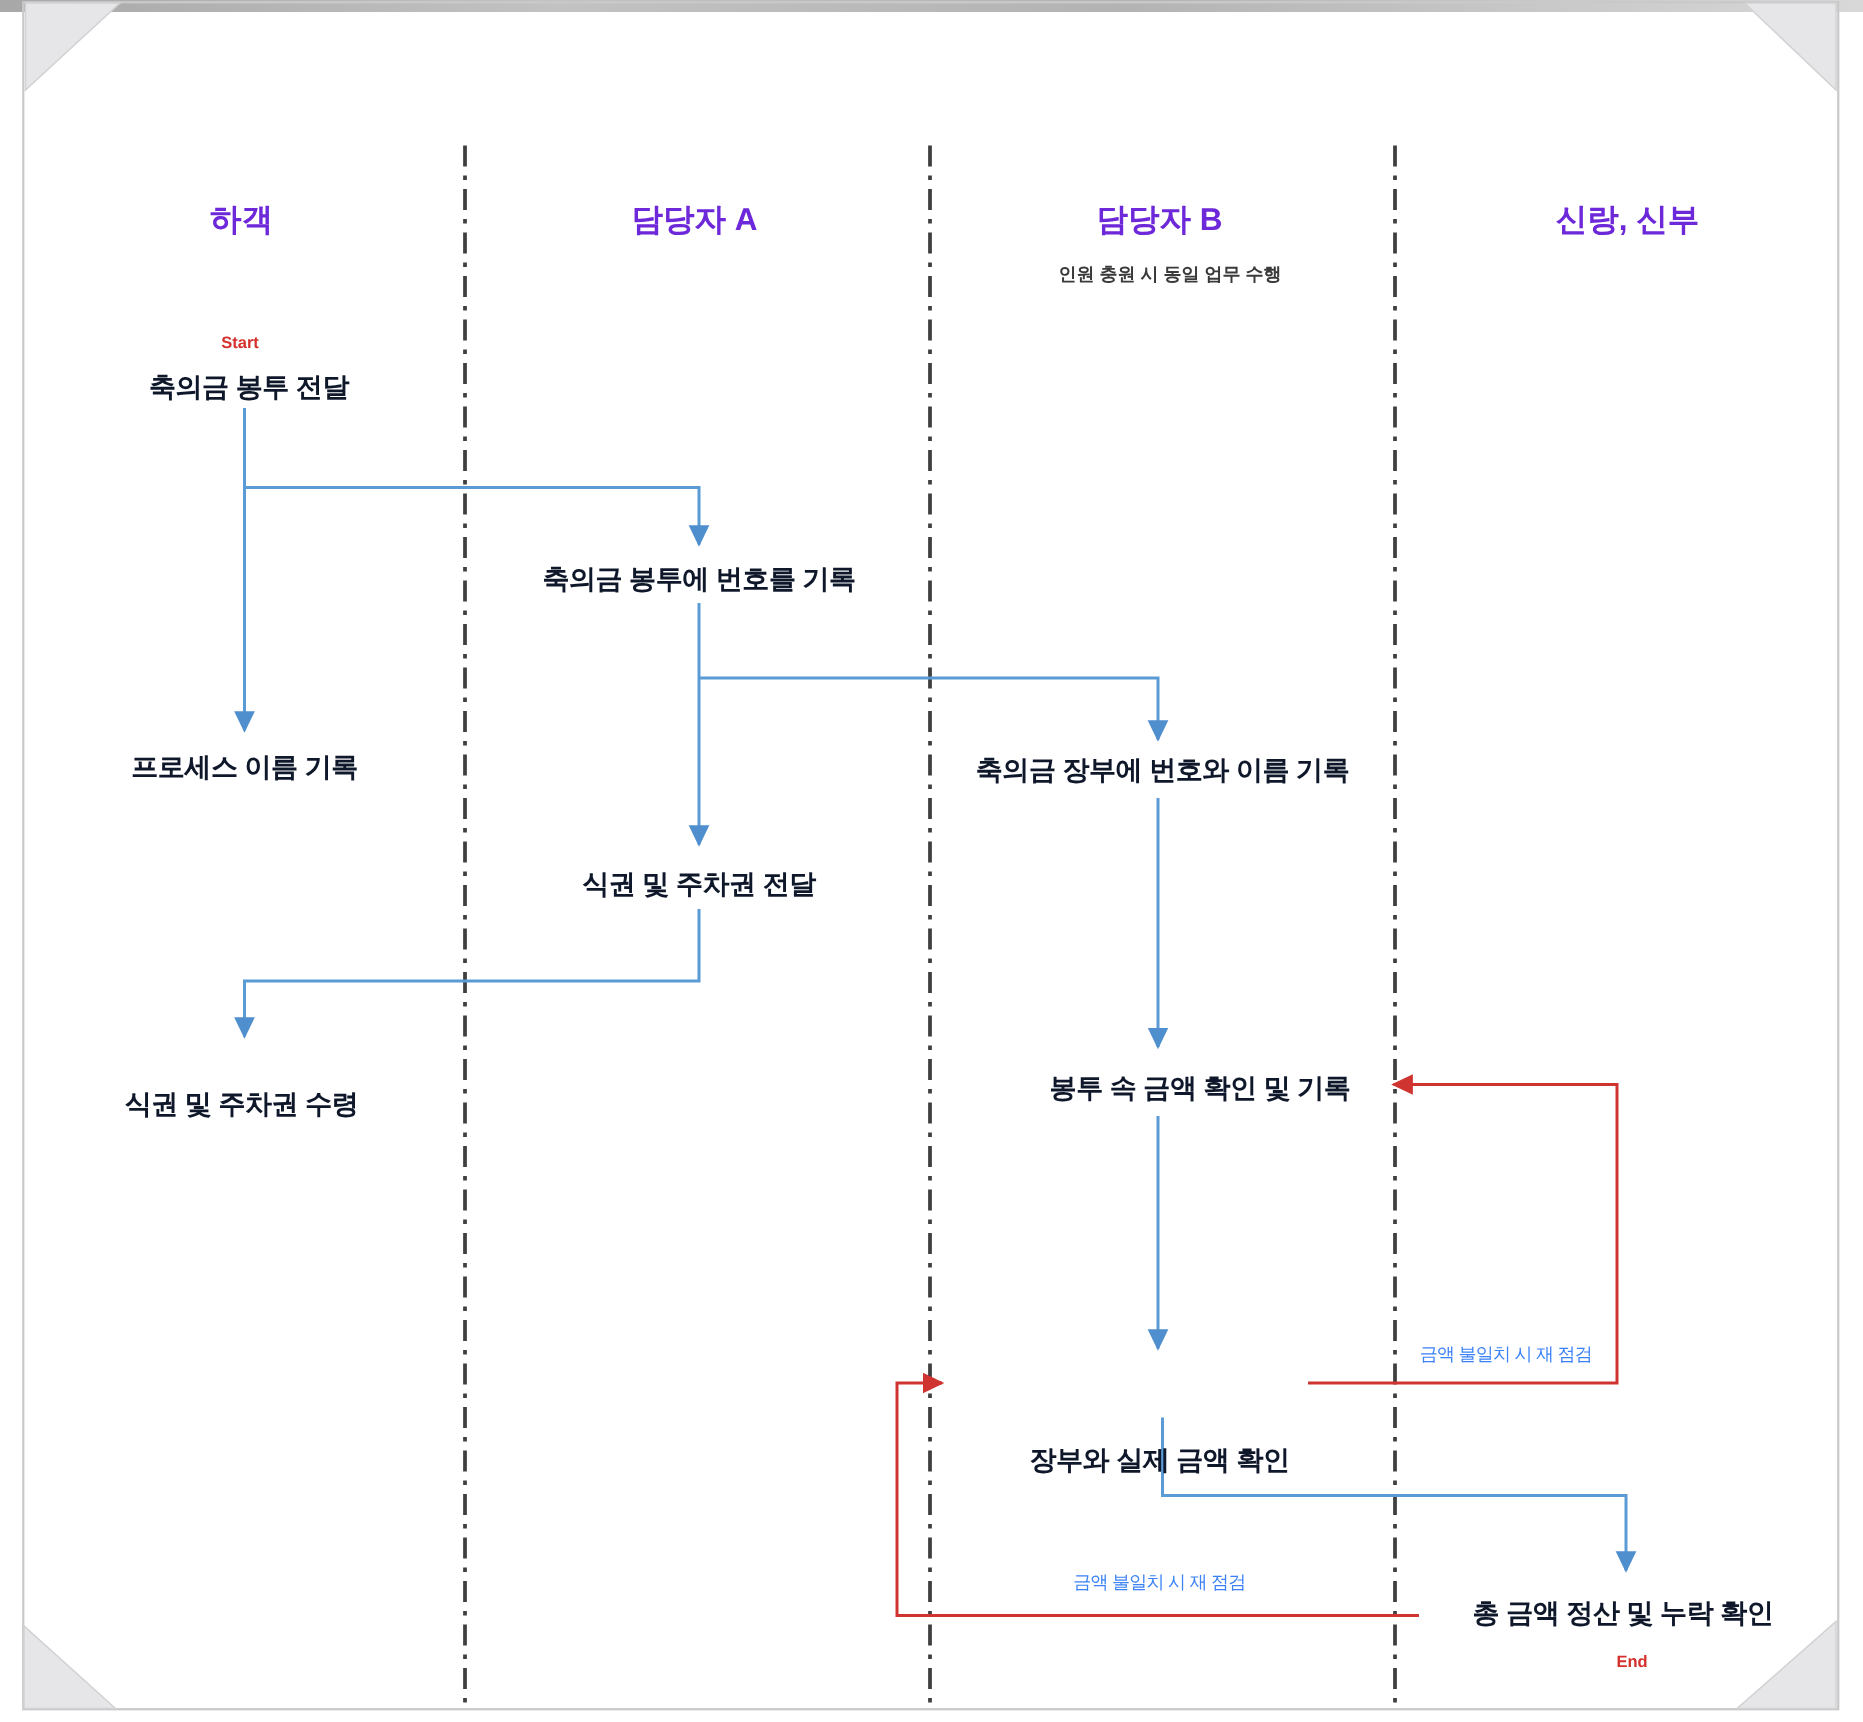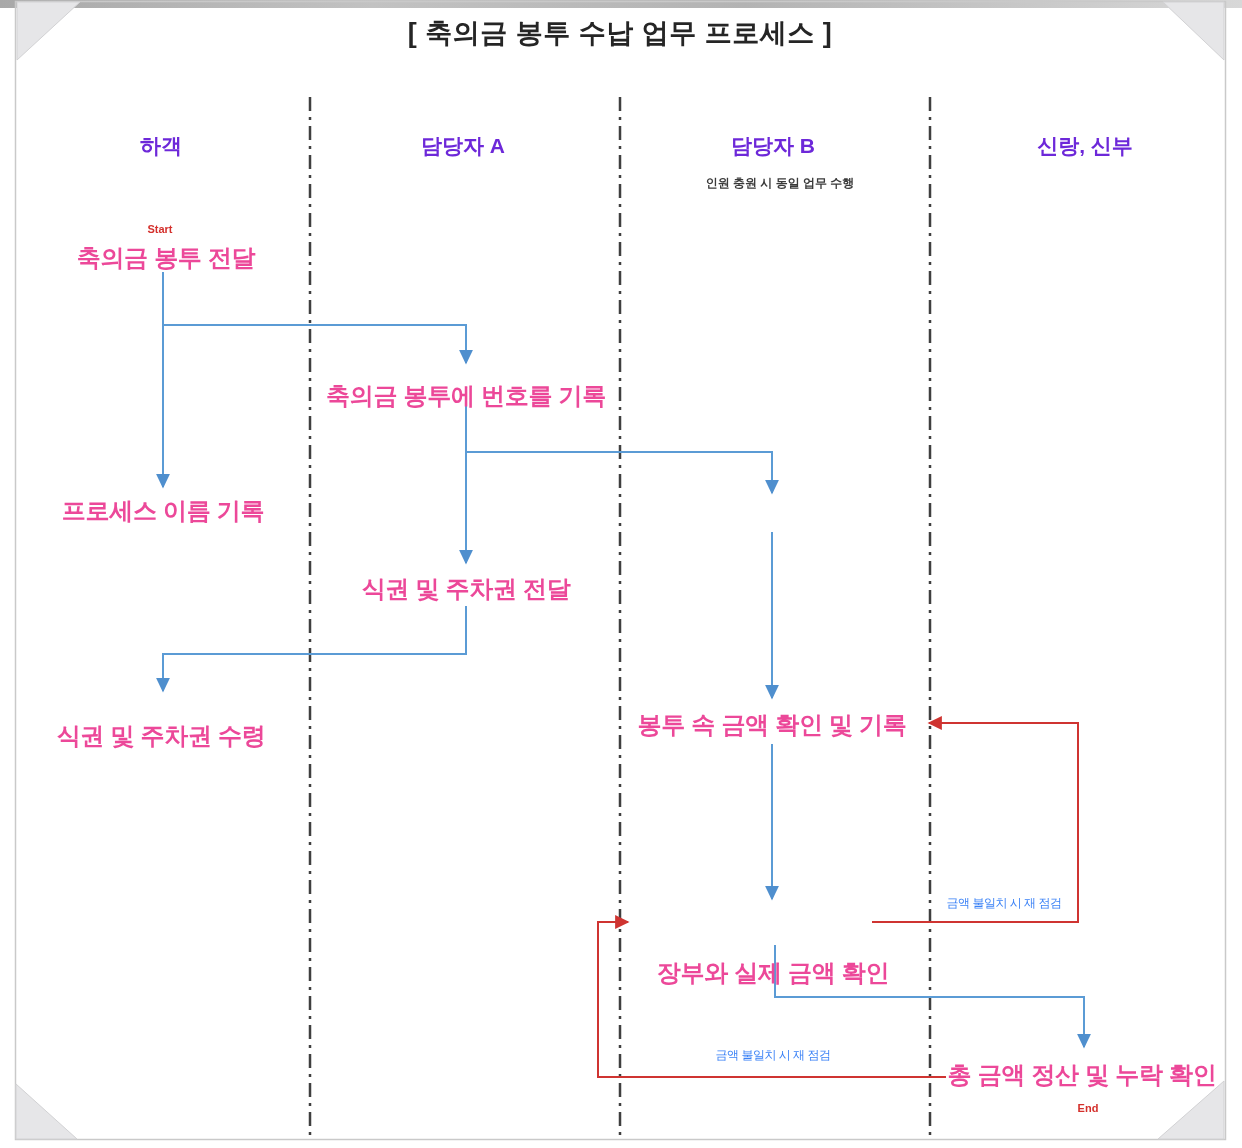--- a/index.html
+++ b/index.html
@@ -14,21 +14,21 @@
   .layer { position: absolute; left: 0; top: 0; }
   .top-strip {
     position: absolute; left: 0; top: 0;
     width: 1242px; height: 8px;
     background: linear-gradient(90deg, #a8a8a8 0%, #c2c2c2 30%, #b3b3b3 60%, #d8d8d8 100%);
   }
   .txt { position: absolute; transform: translate(-50%, -50%); white-space: nowrap; }
   .title-txt { font-size: 27px; font-weight: 800; color: #252525; letter-spacing: 0.5px; }
   .lane-header { font-size: 21px; font-weight: 800; color: #6d28d9; }
   .lane-note { font-size: 12px; font-weight: 700; color: #3a3a3a; }
-  .node-label { font-size: 24px; font-weight: 700; color: #ec4899; letter-spacing: -0.3px; }
+  .node-label { font-size: 18px; font-weight: 700; color: #0f172a; letter-spacing: -0.3px; }
   .marker-label { font-size: 11px; font-weight: 800; color: #d4302c; }
   .loop-label { font-size: 12px; font-weight: 400; color: #3b82f6; letter-spacing: -0.5px; }
 </style>
 </head>
 <body>
 
 <div class="canvas">
 
   <div class="top-strip"></div>
 
@@ -59,36 +59,36 @@
     <path d="M466,452 L772,452 L772,493" fill="none" stroke="#5b9bd5" stroke-width="2" marker-end="url(#arrow-blue)"></path>
     <path d="M466,606 L466,654 L163,654 L163,691" fill="none" stroke="#5b9bd5" stroke-width="2" marker-end="url(#arrow-blue)"></path>
     <path d="M772,532 L772,698" fill="none" stroke="#5b9bd5" stroke-width="2" marker-end="url(#arrow-blue)"></path>
     <path d="M772,744 L772,899" fill="none" stroke="#5b9bd5" stroke-width="2" marker-end="url(#arrow-blue)"></path>
     <path d="M775,945 L775,997 L1084,997 L1084,1047" fill="none" stroke="#5b9bd5" stroke-width="2" marker-end="url(#arrow-blue)"></path>
 
     <path d="M872,922 L1078,922 L1078,723 L929,723" fill="none" stroke="#cf3431" stroke-width="2" marker-end="url(#arrow-red)"></path>
     <path d="M946,1077 L598,1077 L598,922 L628,922" fill="none" stroke="#cf3431" stroke-width="2" marker-end="url(#arrow-red)"></path>
   </svg>
 
-  <div class="txt title-txt" style="left:620px; top:33px;">[ 축의금 봉투 수납 업무 프로세스 ]</div>
 
   <div class="txt lane-header" style="left:161px; top:146px;">하객</div>
   <div class="txt lane-header" style="left:463px; top:146px;">담당자 A</div>
   <div class="txt lane-header" style="left:773px; top:146px;">담당자 B</div>
   <div class="txt lane-note" style="left:780px; top:183px;">인원 충원 시 동일 업무 수행</div>
   <div class="txt lane-header" style="left:1085px; top:146px;text-align:center;">신랑, 신부</div>
 
   <div class="txt marker-label" style="left:160px; top:229px;">Start</div>
   <div class="txt marker-label" style="left:1088px; top:1108px;">End</div>
 
   <div class="txt node-label" style="left:166px; top:258px;">축의금 봉투 전달</div>
-  <div class="txt node-label" style="left:466px; top:396px;text-align:center;">축의금 봉투에 번호를 기록</div>
+  <div class="txt node-label" style="left:466px; top:386px;text-align:center;">축의금 봉투에 번호를 기록</div>
   <div class="txt node-label" style="left:163px; top:511px;">프로세스 이름 기록</div>
+  <div class="txt node-label" style="left:775px; top:513px;">축의금 장부에 번호와 이름 기록</div>
   <div class="txt node-label" style="left:466px; top:589px;">식권 및 주차권 전달</div>
   <div class="txt node-label" style="left:161px; top:736px;">식권 및 주차권 수령</div>
-  <div class="txt node-label" style="left:772px; top:725px;">봉투 속 금액 확인 및 기록</div>
+  <div class="txt node-label" style="left:800px; top:725px;">봉투 속 금액 확인 및 기록</div>
   <div class="txt node-label" style="left:773px; top:973px;">장부와 실제 금액 확인</div>
   <div class="txt node-label" style="left:1082px; top:1075px;">총 금액 정산 및 누락 확인</div>
 
   <div class="txt loop-label" style="left:1004px; top:903px;">금액 불일치 시 재 점검</div>
   <div class="txt loop-label" style="left:773px; top:1055px;">금액 불일치 시 재 점검</div>
 
 </div>
 
 </body></html>

